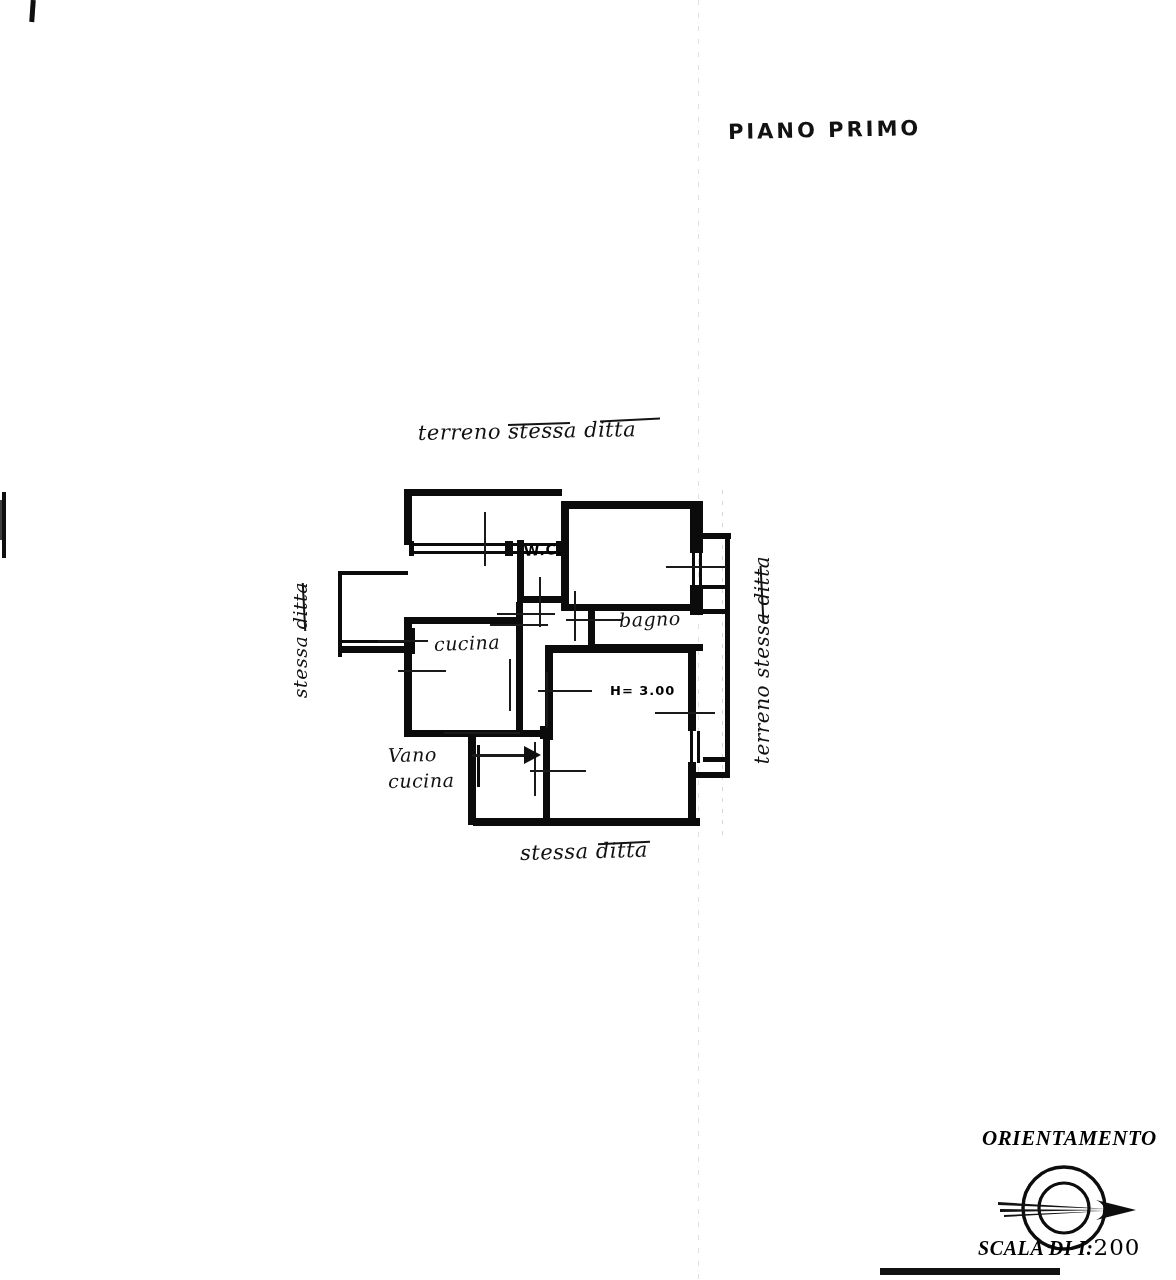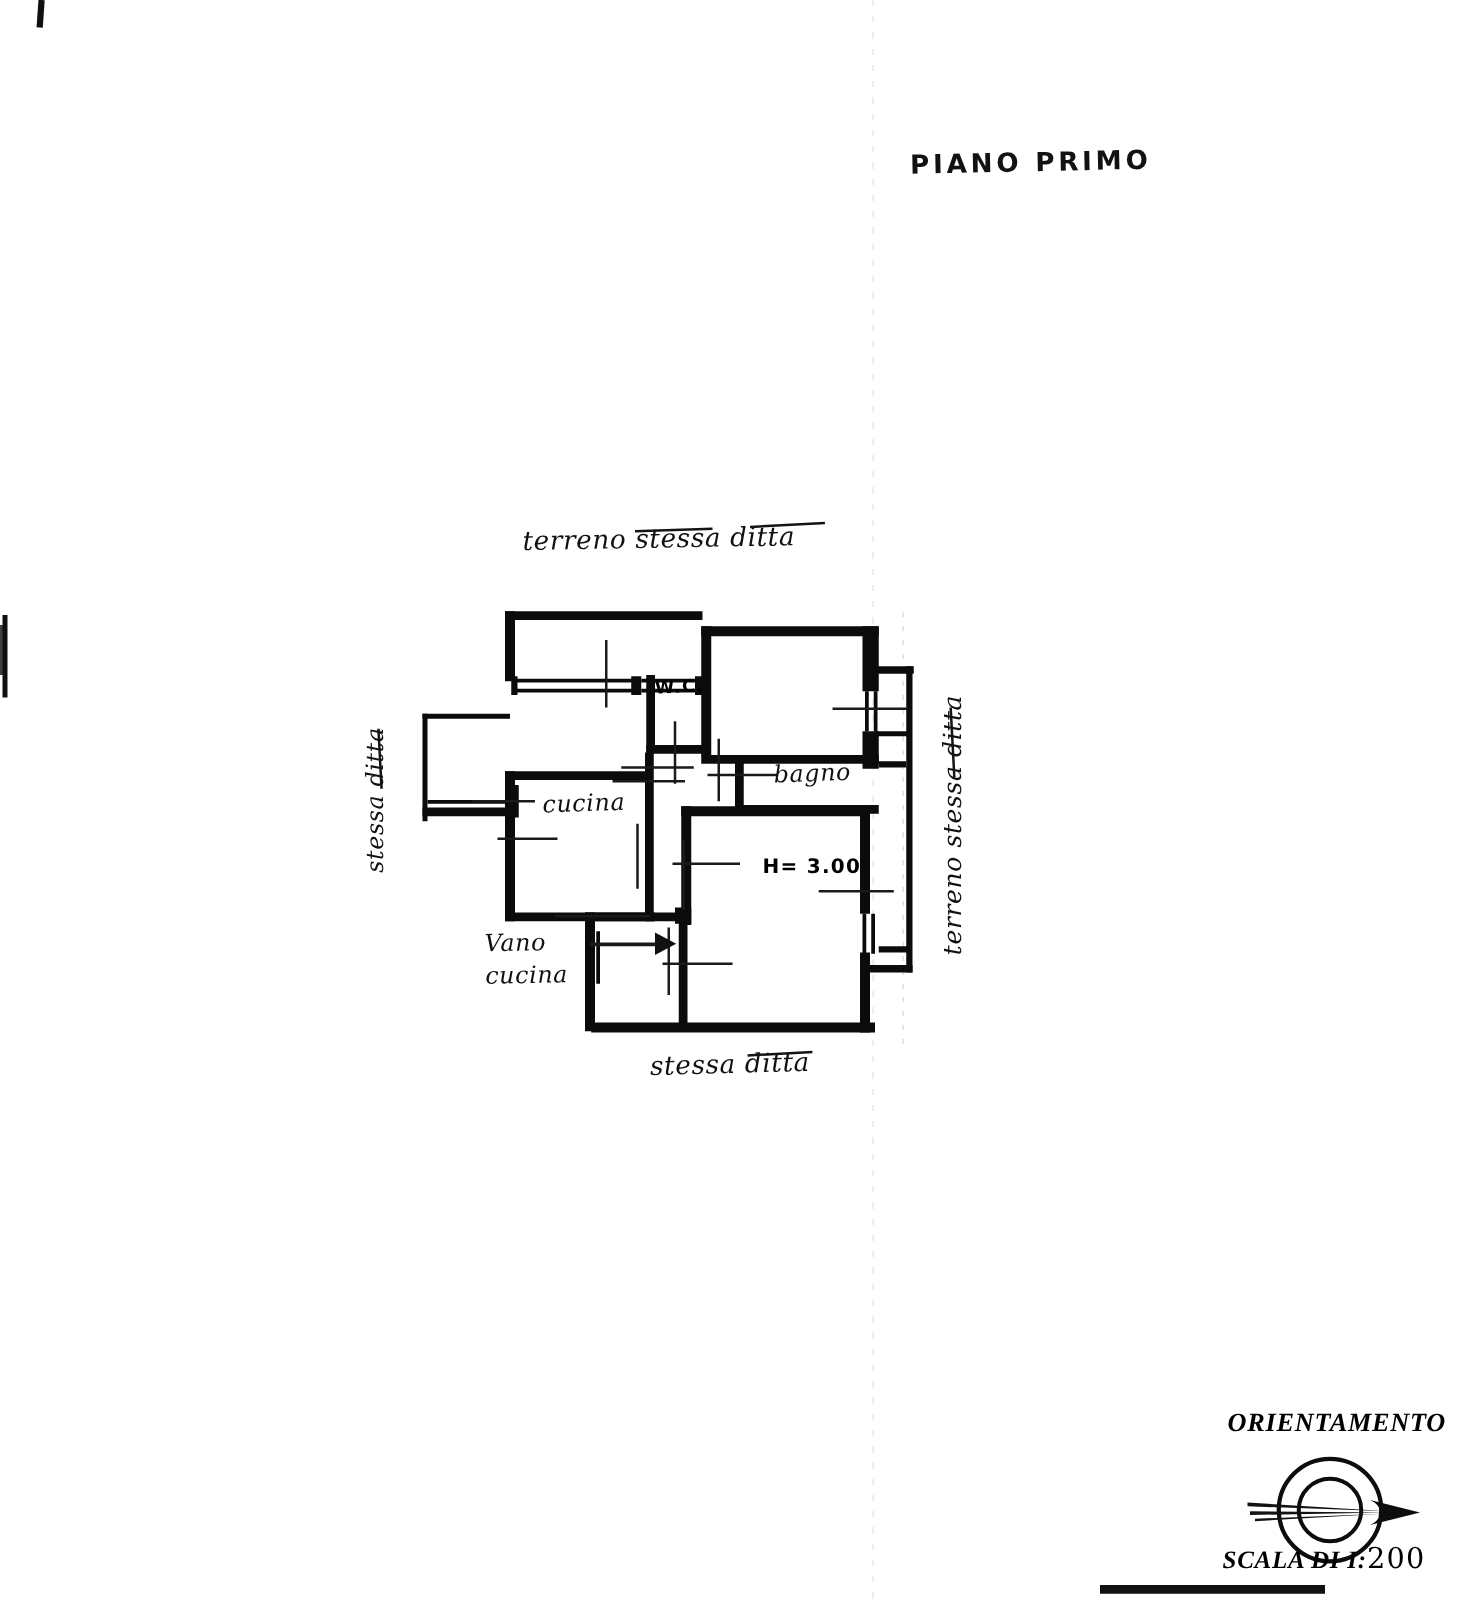--- a/index.html
+++ b/index.html
@@ -79,21 +79,21 @@
   }
   .lbl-vano{
     left:388px;top:742px;font-size:19px;line-height:26px;
     transform:rotate(-1deg);transform-origin:left center;
   }
   .lbl-vano span{display:block;}
   .lbl-h{
     left:610px;top:683px;
     font-family:"DejaVu Sans", sans-serif;
     font-style:normal;
-    font-size:16px;font-weight:700;letter-spacing:1px;
+    font-size:13px;font-weight:700;letter-spacing:1px;
   }
 
   
   .w{position:absolute;background:#0b0b0b;}
   .wl{position:absolute;background:#141414;} 
 
   
   .tick{position:absolute;background:#1a1a1a;}
 
   

